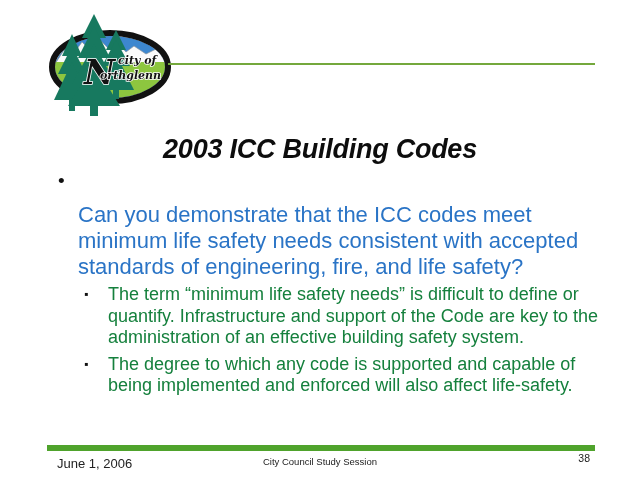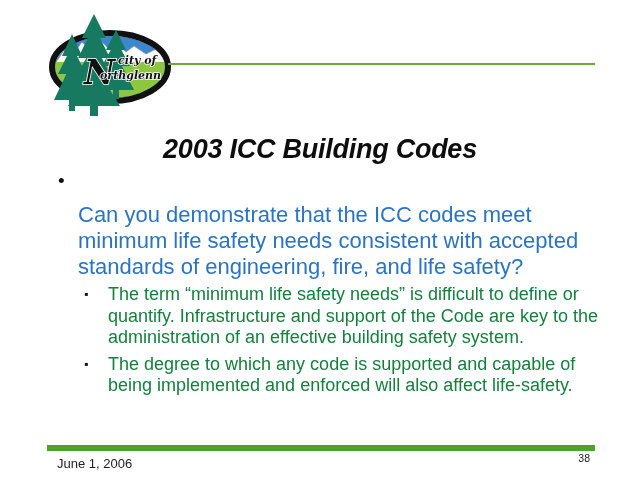--- a/index.html
+++ b/index.html
@@ -140,15 +140,16 @@
     </div>
     <div class="bullet-row b2">
       <span class="marker">▪</span>
       <span class="btext">The degree to which any code is supported and capable of
 being implemented and enforced will also affect life-safety.</span>
     </div>
   </div>
 
   <div class="footer-bar"></div>
   <div class="footer-date">June 1, 2006</div>
+  <div class="footer-center">City Council Study Session</div>
   <div class="footer-page">38</div>
 
 </div>
 
 </body></html>

